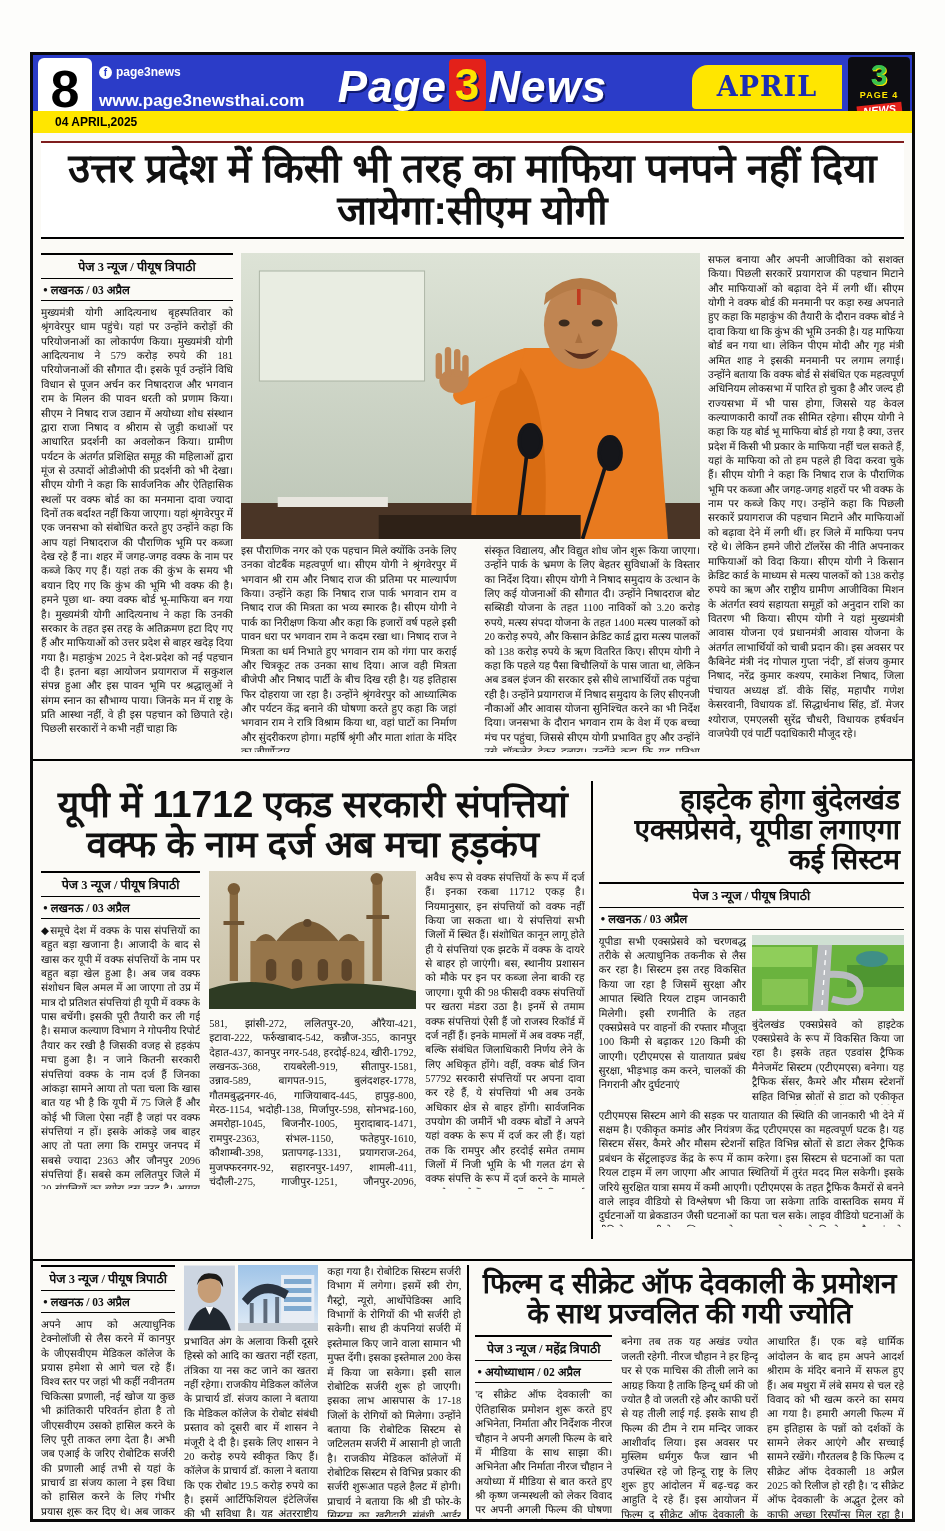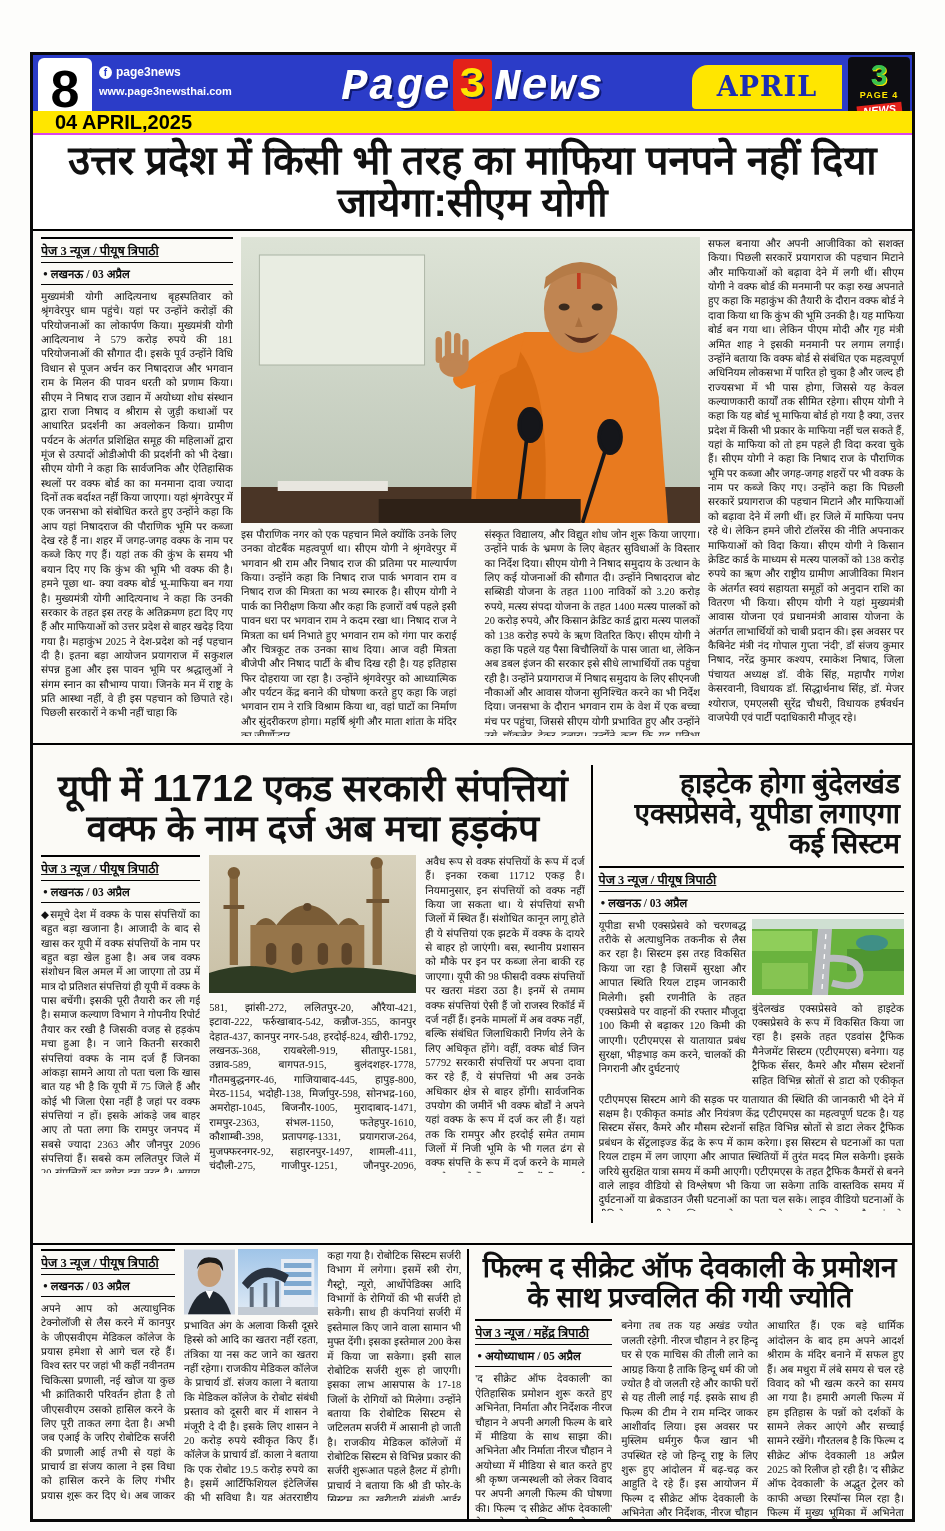--- a/index.html
+++ b/index.html
@@ -8,46 +8,46 @@
   .frame{position:absolute;left:30px;top:52px;width:879px;height:1464px;border:3px solid #0a0a0a;background:#fbfaf6;overflow:hidden;}
 
   
   .band{position:relative;height:78px;background:#2b3cc8;overflow:hidden;}
   .band .pagebox{position:absolute;left:5px;top:3px;width:54px;height:64px;background:#ffffff;border-radius:6px;
     font-family:"Liberation Sans",sans-serif;font-weight:900;font-size:52px;line-height:62px;text-align:center;color:#000;}
   .social{position:absolute;left:66px;top:10px;color:#fff;font-family:"Liberation Sans",sans-serif;}
   .fbrow{display:flex;align-items:center;gap:4px;font-weight:700;font-size:12px;}
   .fbicon{display:inline-block;width:13px;height:13px;border-radius:50%;background:#fff;color:#2b3cc8;
     font-size:10px;font-weight:900;text-align:center;line-height:13px;}
-  .site{font-size:11px;font-weight:700;margin-top:6px;}
+  .site{font-size:17px;font-weight:700;margin-top:12px;}
   .masthead{position:absolute;left:0;right:0;top:6px;text-align:center;color:#fff;
-    font-family:Liberation Mono, monospace;font-style:italic;font-weight:900;font-size:44px;line-height:52px;letter-spacing:1px;
+    font-family:Liberation Sans, sans-serif;font-style:italic;font-weight:900;font-size:44px;line-height:52px;letter-spacing:1px;
     text-shadow:2px 2px 0 #101a72;}
   .masthead .m3{display:inline-block;background:#e3211a;color:#ffe600;font-style:normal;border-radius:4px;
     padding:0 6px;margin:0 2px;transform:translateY(-2px);}
   .worldtab{position:absolute;right:70px;top:10px;width:150px;height:44px;background:#ffe600;border-radius:16px 0 0 4px;
     text-align:center;font-family:"DejaVu Serif",serif;font-weight:900;font-size:27px;line-height:44px;color:#1c2db4;letter-spacing:1px;}
   .p3logo{position:absolute;right:2px;top:2px;width:62px;height:74px;background:#0d0d12;border-radius:4px;text-align:center;
     font-family:"Liberation Sans",sans-serif;}
   .p3logo .l3{color:#39c24e;font-size:30px;font-weight:900;line-height:30px;margin-top:3px;text-shadow:1px 1px 0 #ffe600;}
   .p3logo .llabel{color:#ffe600;font-size:9px;font-weight:700;letter-spacing:1px;}
   .p3logo .lnews{display:inline-block;background:#e3211a;color:#fff;font-style:italic;font-weight:900;font-size:11px;
     padding:0 6px;transform:rotate(-6deg);margin-top:2px;}
   .datestrip{position:absolute;left:0;bottom:0;width:100%;height:22px;background:#ffe600;}
-  .datestrip .dt{position:absolute;left:22px;top:0;font-family:"Liberation Sans",sans-serif;font-weight:900;font-size:20px;line-height:22px;color:#000;}
-
-  
-  .lead-headline{margin:0;padding:4px 6px 6px;text-align:center;font-family:"Liberation Sans",sans-serif;
-    font-weight:900;font-size:40px;line-height:1.05;border-top:2px solid #d946ef;border-bottom:2px solid #000;background:#fff;}
+  .datestrip .dt{position:absolute;left:22px;top:0;font-family:"Liberation Sans",sans-serif;font-weight:900;font-size:12px;line-height:22px;color:#000;}
+
+  
+  .lead-headline{margin:8px;padding:4px 6px 6px;text-align:center;font-family:"Liberation Sans",sans-serif;
+    font-weight:900;font-size:40px;line-height:1.05;border-top:2px solid #7f1d1d;border-bottom:2px solid #000;background:#fff;}
   h2.story-head{margin:0;padding:4px 4px 6px;text-align:center;font-family:"Liberation Sans",sans-serif;font-weight:900;line-height:1.08;}
 
   
   .body{margin:0;font-size:10.4px;line-height:1.38;text-align:justify;}
   .byline-block{border-top:2.5px solid #000;border-bottom:1px solid #000;margin-bottom:5px;}
-  .byline-block .by{font-weight:700;font-size:12.5px;padding:3px 0;border-bottom:1px solid #000;text-decoration:underline;}
+  .byline-block .by{font-weight:700;font-size:12.5px;text-align:center;padding:3px 0;border-bottom:1px solid #000;}
   .byline-block .dl{font-weight:700;font-size:11.5px;padding:3px 2px;}
   .byline-block .dot{font-size:8px;vertical-align:2px;}
 
   .hline{height:0;border-top:2px solid #000;}
   .vline{background:#000;width:2px;}
 
   
   .lead{display:grid;grid-template-columns:192px 1fr 196px;gap:8px;padding:6px 8px 4px;height:502px;overflow:hidden;}
   .lead .mid svg{display:block;}
   .lead .subcols{display:grid;grid-template-columns:1fr 1fr;gap:28px;margin-top:5px;height:208px;overflow:hidden;}
@@ -291,21 +291,21 @@
       </article>
 
       <div class="vline"></div>
 
       <article class="film">
         <h2 class="story-head" style="font-size:28px;">फिल्म द सीक्रेट ऑफ देवकाली के प्रमोशन के साथ प्रज्वलित की गयी ज्योति</h2>
         <div class="tri">
           <div class="clip">
             <div class="byline-block">
               <div class="by">पेज 3 न्यूज /  महेंद्र त्रिपाठी</div>
-              <div class="dl"><span class="dot">●</span> <span>अयोध्याधाम /  05 अप्रैल</span></div>
+              <div class="dl"><span class="dot">●</span> <span>अयोध्याधाम /  02 अप्रैल</span></div>
             </div>
             <p class="body">'द सीक्रेट ऑफ देवकाली' का ऐतिहासिक प्रमोशन शुरू करते हुए अभिनेता, निर्माता और निर्देशक नीरज चौहान ने अपनी अगली फिल्म के बारे में मीडिया के साथ साझा की। अभिनेता और निर्माता नीरज चौहान ने अयोध्या में मीडिया से बात करते हुए श्री कृष्ण जन्मस्थली को लेकर विवाद पर अपनी अगली फिल्म की घोषणा की। फिल्म 'द सीक्रेट ऑफ देवकाली' के प्रमोशन के लिए बड़ी देवकाली मंदिर में हिन्दुस्तान को हिन्दू राष्ट्र बनाने की मांग करते हुए अखंड ज्योति की शुरूवात की। भारतीय फिल्म इतिहास में पहली बार हो रहा है जब एक फिल्म के निर्माता द्वारा फिल्म के माध्यम से एक धार्मिक आंदोलन की शुरूवात की गई है। निर्देशक नीरज चौहान की टीम के नेतृत्व में अयोध्या में बड़ी देवकाली मंदिर में अग्नि ज्वाला प्रज्वलित की गई, उस दौरान संत के हाथों 20 फुट का एक भव्य पोस्टर भी लॉन्च किया गया. द सीक्रेट ऑफ देवकाली फिल्म को लेकर उनके हाथ से राज्याभिषेक हुआ. लोगों ने वहां यह प्रण लिखा कि जब तक हिन्दू राष्ट्र नहीं</p>
           </div>
           <div class="clip">
             <p class="body">बनेगा तब तक यह अखंड ज्योत जलती रहेगी. नीरज चौहान ने हर हिन्दू घर से एक माचिस की तीली लाने का आग्रह किया है ताकि हिन्दू धर्म की जो ज्योत है वो जलती रहे और काफी घरों से यह तीली लाई गई. इसके साथ ही फिल्म की टीम ने राम मन्दिर जाकर आशीर्वाद लिया। इस अवसर पर मुस्लिम धर्मगुरु फैज खान भी उपस्थित रहे जो हिन्दू राष्ट्र के लिए शुरू हुए आंदोलन में बढ़-चढ़ कर आहुति दे रहे हैं। इस आयोजन में फिल्म द सीक्रेट ऑफ देवकाली के अभिनेता और निर्देशक, नीरज चौहान के साथ ब्रांड एंबेसडर शिवअंश मिश्रा, हनुमानगढ़ी के महंत और साध्वियों ने बड़ी देवकाली मंदिर में विशेष पूजा की। देश को हिन्दू राष्ट्र बनाने की मांग के साथ अखंड ज्योति की शुरूआत की गयी। अभिनेत्री नेहा मिश्रा ने कहा कि मेरी फिल्में सनातन धर्म और राष्ट्रवाद पर आधारित हैं जोकि अति महत्वपूर्ण हैं। वह बताते चलें कि इस फिल्म के प्रोडक्शन से कई नामी कलाकार और भगवाधारी जुड़े हैं।</p>
           </div>
           <div class="clip">
             <p class="body">आधारित हैं। एक बड़े धार्मिक आंदोलन के बाद हम अपने आदर्श श्रीराम के मंदिर बनाने में सफल हुए हैं। अब मथुरा में लंबे समय से चल रहे विवाद को भी खत्म करने का समय आ गया है। हमारी अगली फिल्म में हम इतिहास के पन्नों को दर्शकों के सामने लेकर आएंगे और सच्चाई सामने रखेंगे। गौरतलब है कि फिल्म द सीक्रेट ऑफ देवकाली 18 अप्रैल 2025 को रिलीज हो रही है। 'द सीक्रेट ऑफ देवकाली' के अद्भुत ट्रेलर को काफी अच्छा रिस्पॉन्स मिल रहा है। फिल्म में मुख्य भूमिका में अभिनेता नीरज चौहान, संजय मिश्रा, जरीना वहाब, प्रद्युम्न सिंह, नेहा मिश्रा, जया प्रसाद, शिवअंश मिश्रा आदि हैं। फिल्म के निर्देशक नीरज चौहान और प्रिंस चौहान हैं। फिल्म का ट्रेलर जिसका ट्रेलर और गीत रिलीज के साथ ही दर्शकों के बीच चर्चा का विषय बने हुए हैं। फिल्म 18 अप्रैल को सिनेमाघरों में प्रदर्शित होगी।</p>
           </div>
         </div>

